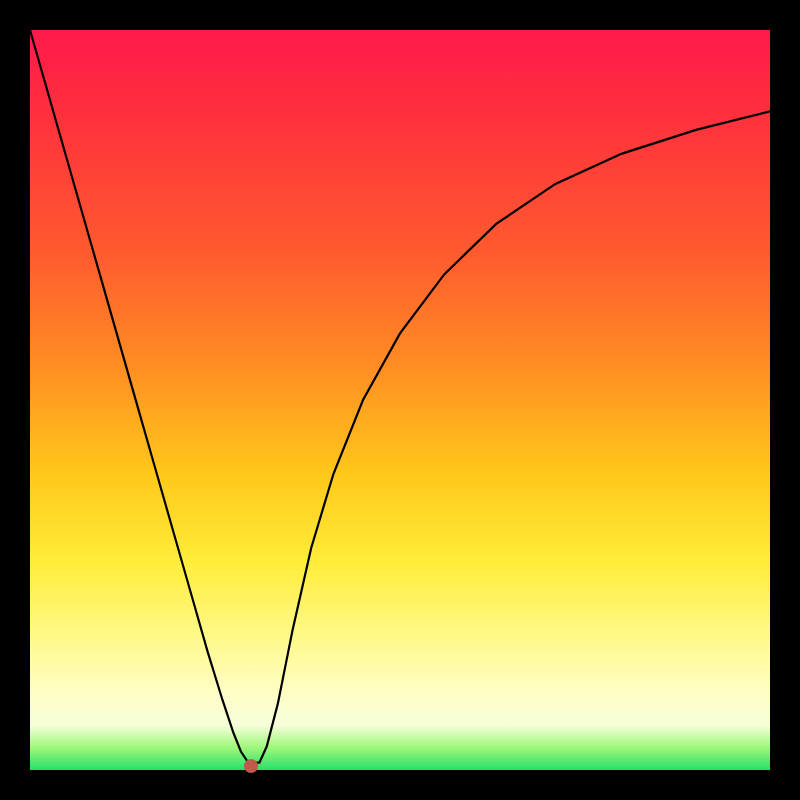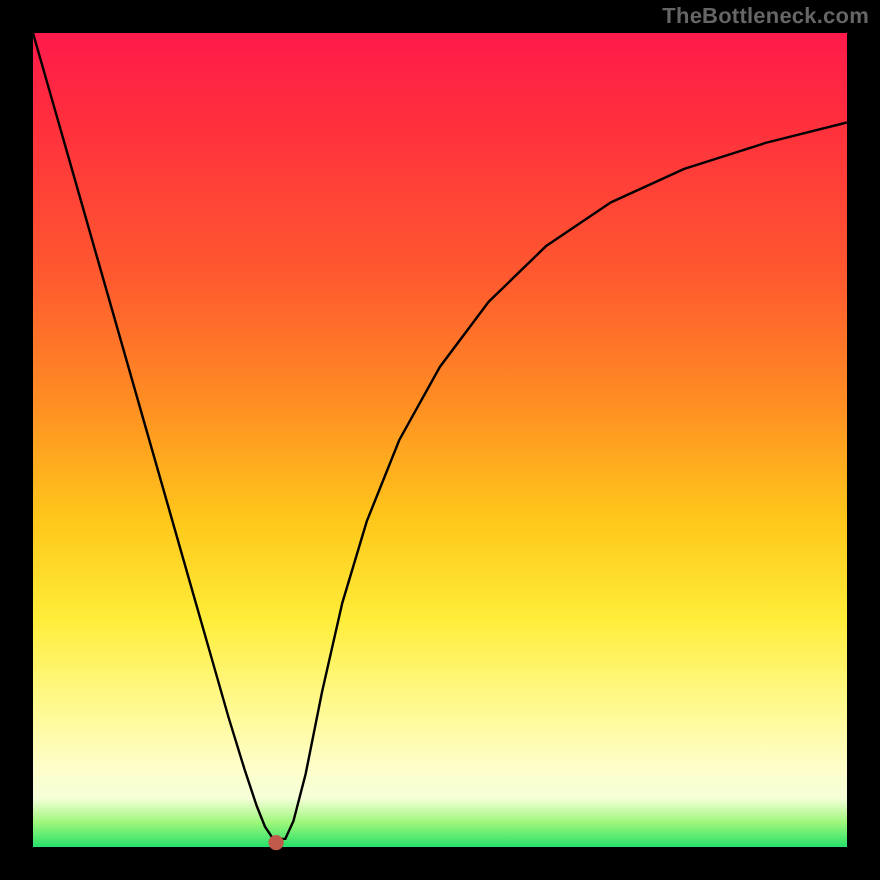--- a/index.html
+++ b/index.html
@@ -71,21 +71,20 @@
     border-radius: 7px;
     background: #c05a4a;
     transform: translate(-50%, -50%);
     z-index: 6;
   }
 </style>
 </head>
 <body>
 
 <div class="frame">
-  <div class="watermark">TheBottleneck.com</div>
 
   <div class="plot-wrap">
     <div class="plot-bg"></div>
 
     <svg class="curve" viewBox="0 0 740 740" preserveAspectRatio="none">
       <path id="curve-path" d="M0.0 0.0 L14.8 51.8 L37.0 129.5 L59.2 207.2 L81.4 284.9 L103.6 362.6 L125.8 440.3 L148.0 518.0 L162.8 569.8 L177.6 621.6 L192.4 669.7 L203.5 703.0 L210.9 721.5 L218.3 732.6 L229.4 732.6 L236.8 716.3 L247.9 673.4 L262.7 599.4 L281.2 518.0 L303.4 444.0 L333.0 370.0 L370.0 303.4 L414.4 244.2 L466.2 193.9 L525.4 153.9 L592.0 123.6 L666.0 99.9 L740.0 81.4" stroke="#000" stroke-width="2.2" fill="none"></path>
     </svg>
 
     <div class="marker" id="marker" style="left: 220.52px; top: 736.3px;"></div>
   </div>

